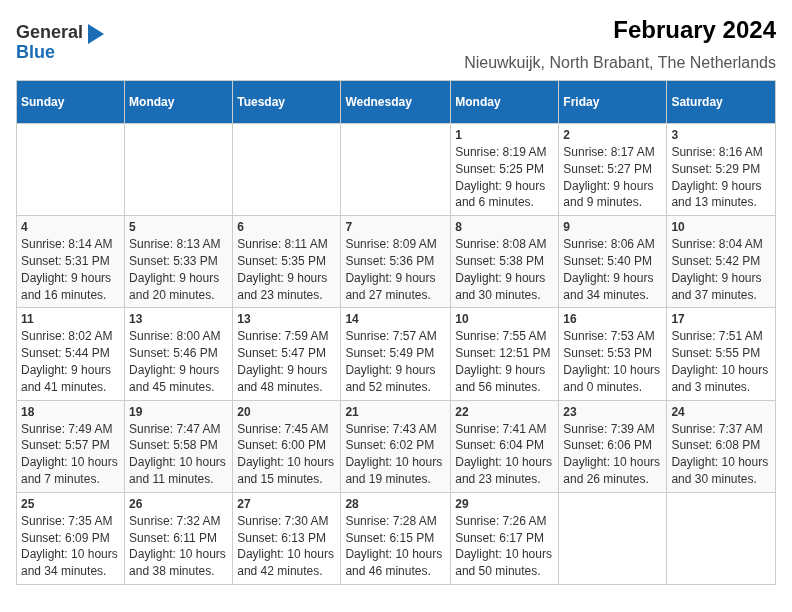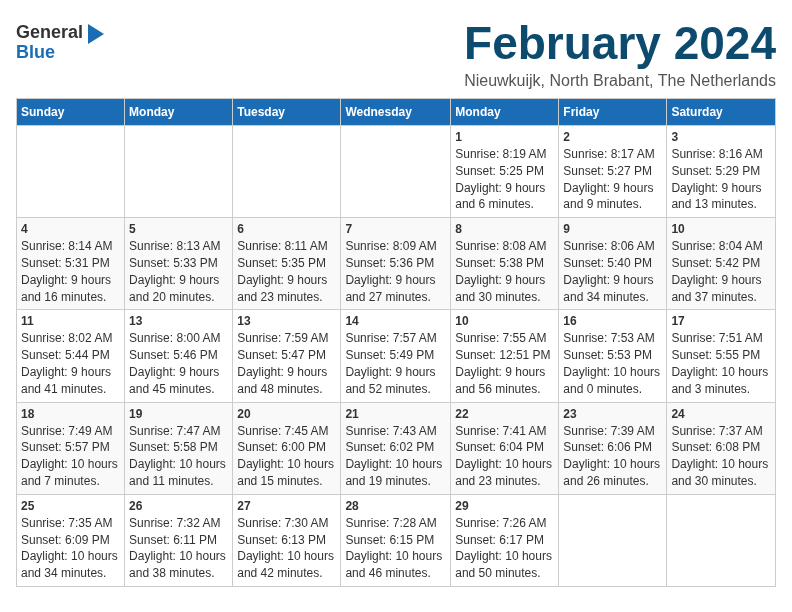--- a/index.html
+++ b/index.html
@@ -18,39 +18,39 @@
     }
     .logo {
       display: flex;
       flex-direction: column;
       align-items: flex-start;
     }
     .title-area {
       text-align: right;
     }
     .calendar-title {
-      font-size: 46px;
+      font-size: 24px;
       font-weight: bold;
-      color: #0c4a6e;
+      color: #000000;
       text-align: right;
     }
     .calendar-subtitle {
       font-size: 16px;
       color: #555;
-      margin-top: 2px;
+      margin-top: 10px;
     }
     table {
       width: 100%;
       border-collapse: collapse;
       font-size: 10.5px;
     }
     thead tr th {
       background-color: #1a6cb5;
       color: #fff;
-      padding: 6px 4px;
+      padding: 14px 4px;
       text-align: left;
       font-size: 12px;
       font-weight: bold;
       border: 1px solid #ccc;
     }
     tbody tr td {
       vertical-align: top;
       border: 1px solid #ccc;
       padding: 4px;
       width: 113px;

